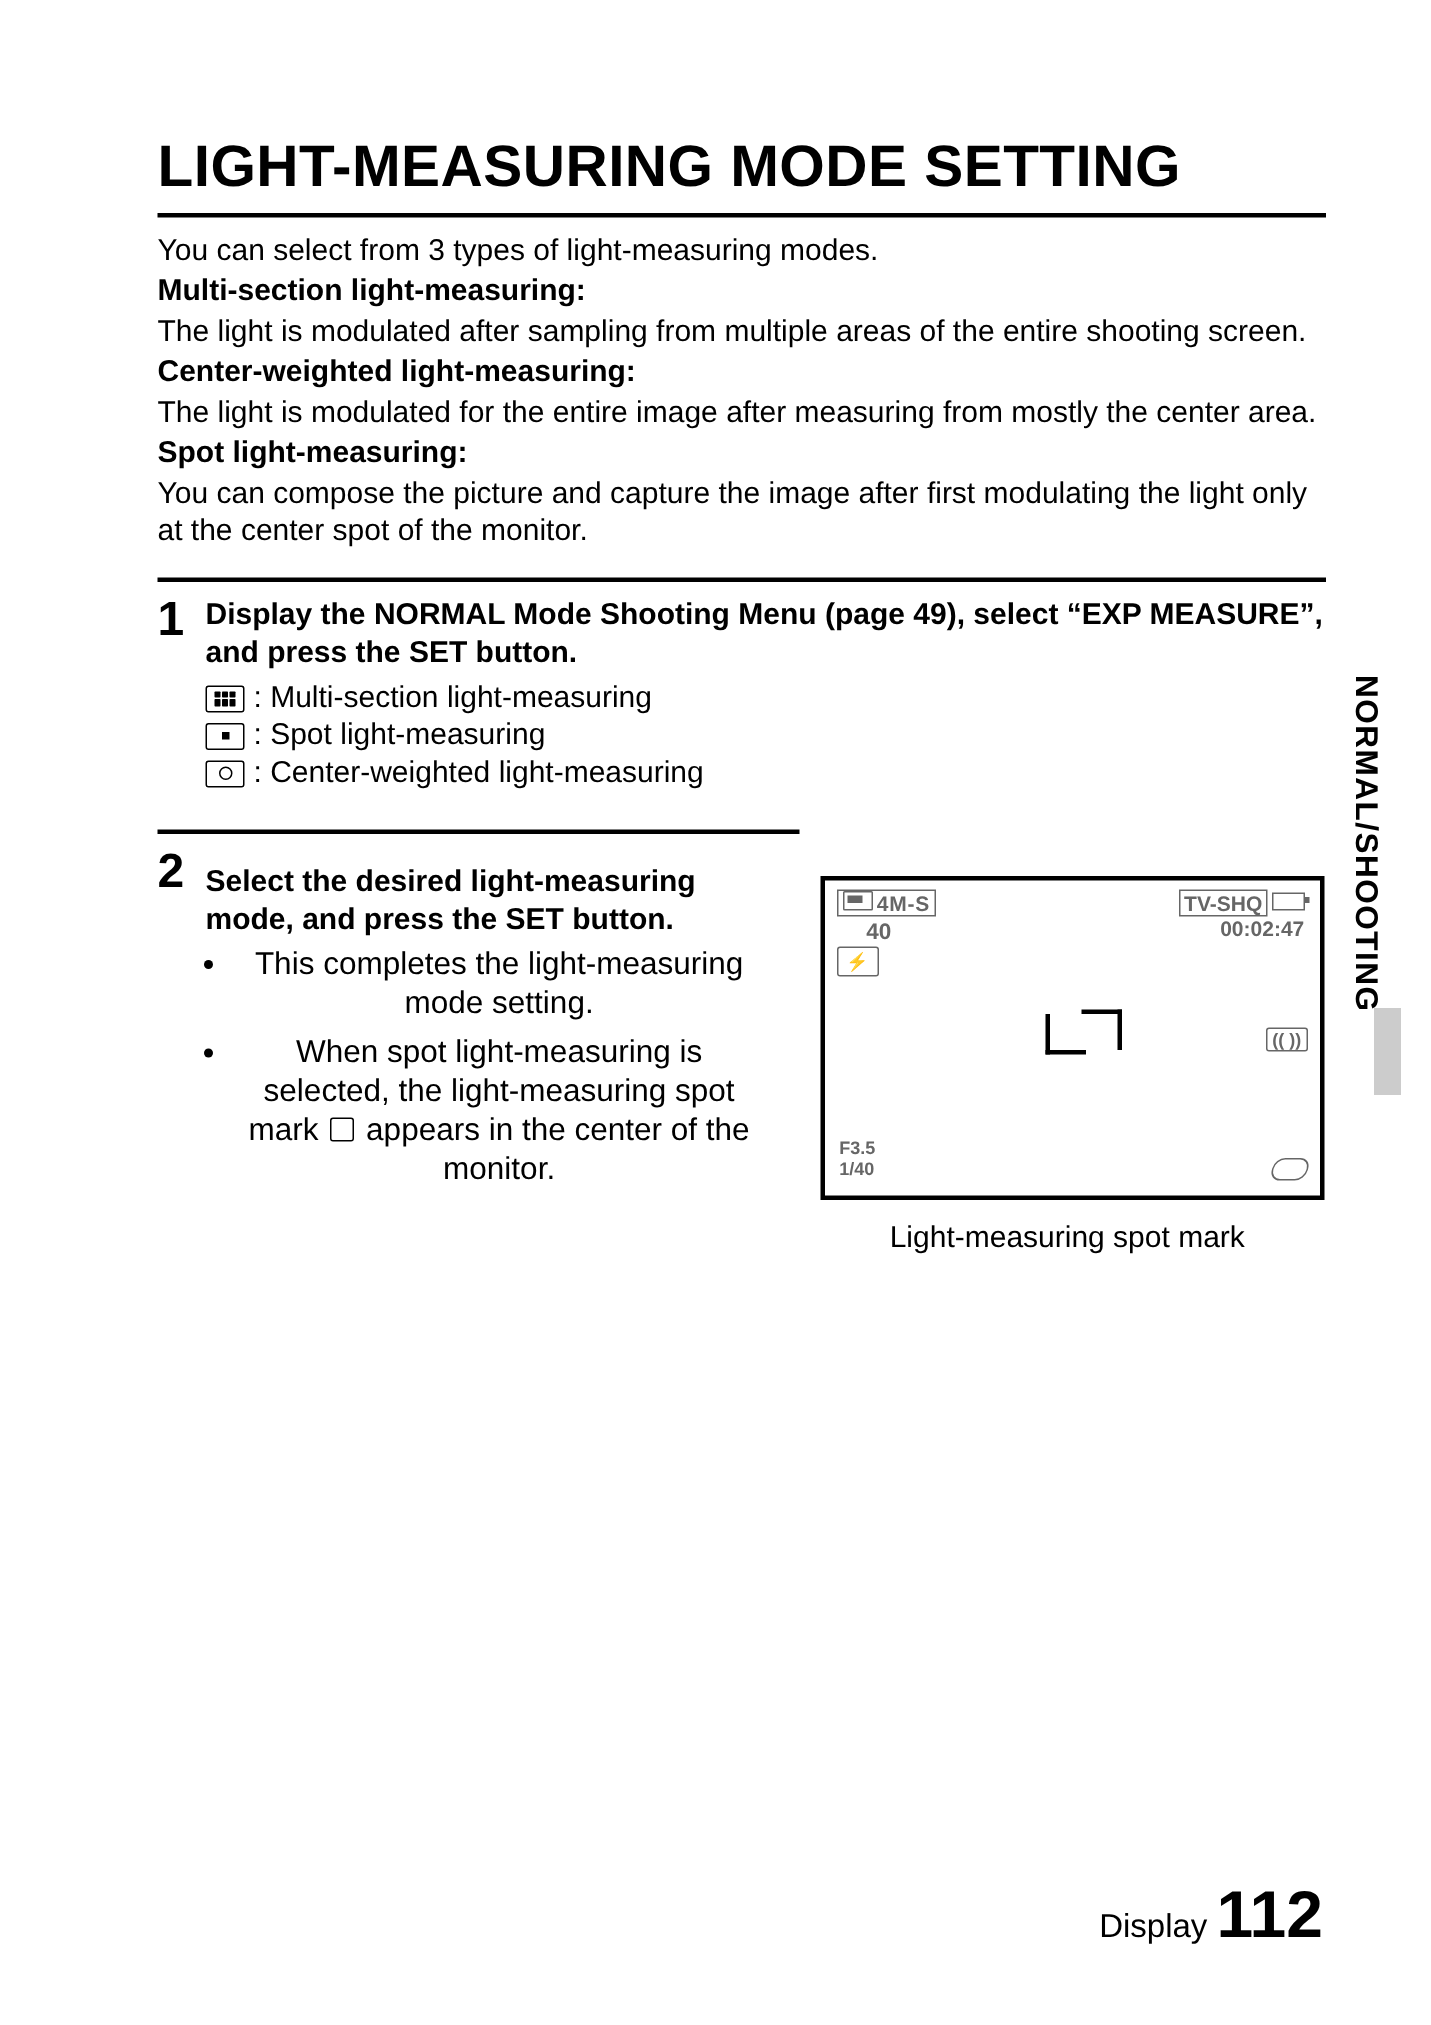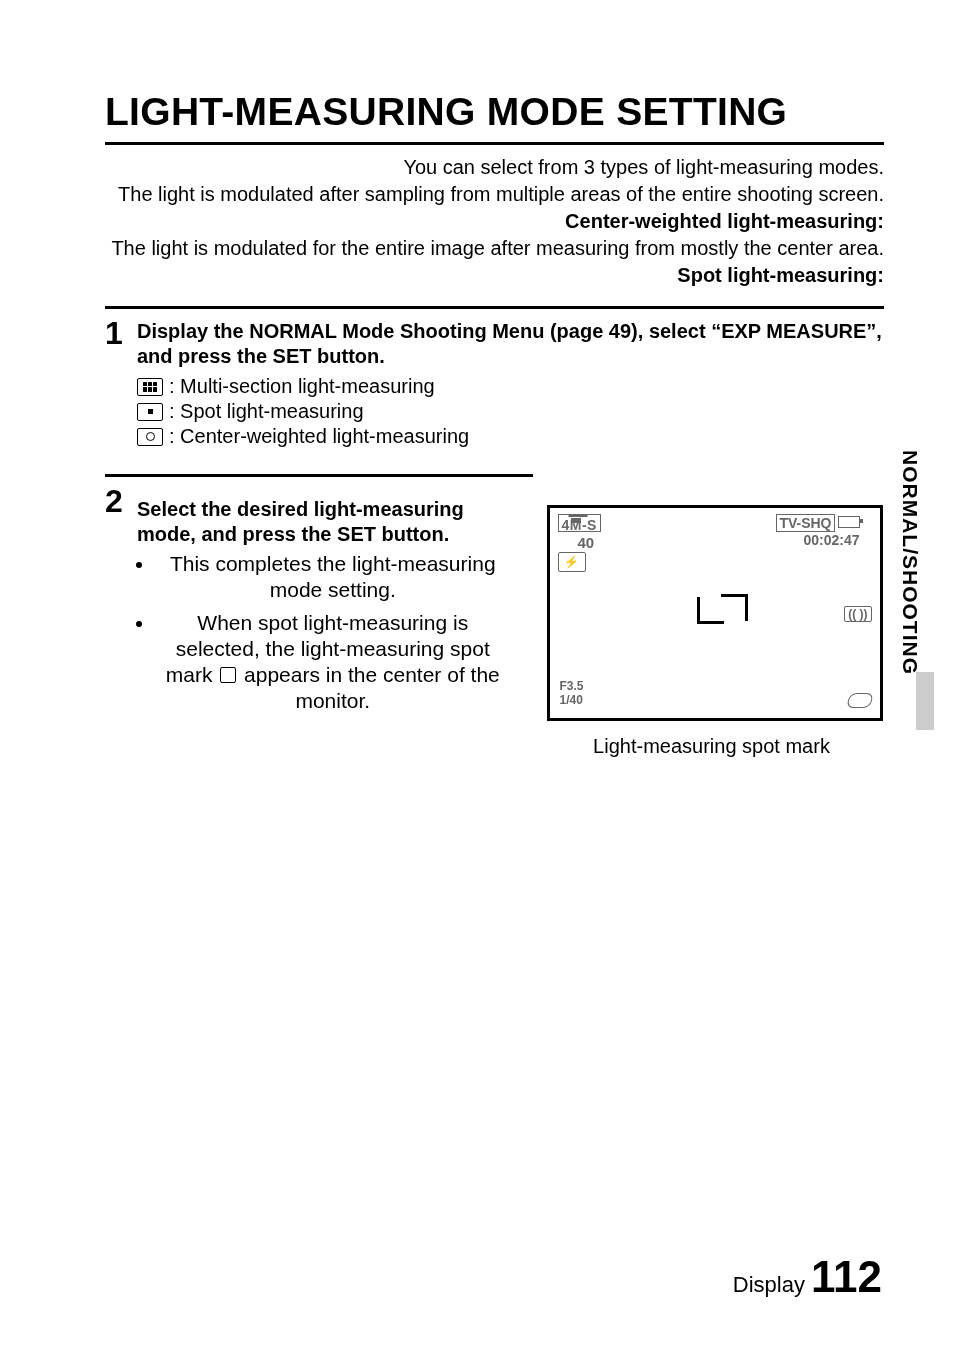--- a/index.html
+++ b/index.html
@@ -23,21 +23,20 @@
     font-size: 39px;
     letter-spacing: 0.3px;
     border-bottom: 3px solid #000;
     padding-bottom: 8px;
     margin-bottom: 10px;
   }
   .intro p {
     margin: 2px 0;
     font-size: 20px;
     line-height: 1.25;
-    text-align: right;
   }
   .intro .b { font-weight: 700; }
   .rule-top { border-top: 3px solid #000; margin-top: 18px; }
   .step {
     display: flex;
     align-items: flex-start;
     padding-top: 10px;
   }
   .step-num {
     font-size: 32px;
@@ -108,27 +107,27 @@
   .lcd-wrap { flex:1; margin-top:8px; }
   .lcd {
     width: 330px;
     height: 210px;
     border: 3px solid #000;
     position: relative;
     color: #666;
     font-family: Arial, Helvetica, sans-serif;
   }
   .lcd .tl { position:absolute; top:6px; left:8px; display:flex; gap:4px; align-items:center; font-weight:700; font-size:14px; letter-spacing:0.5px;}
-  .lcd .tl .box { border:1.5px solid #666; padding:0 3px; display:inline-flex; align-items:center; height:16px;flex-direction:column;}
+  .lcd .tl .box { border:1.5px solid #666; padding:0 3px; display:inline-flex; align-items:flex-start; height:16px;}
   .lcd .tl .ico { width:18px; height:11px; border:1.5px solid #666; border-radius:1px; margin-right:3px; position:relative;}
   .lcd .tl .ico:after{content:"";position:absolute;left:2px;top:2px;width:10px;height:5px;background:#666;}
   .lcd .forty { position:absolute; top:26px; left:28px; font-weight:700; font-size:15px;}
   .lcd .flashbox { position:absolute; top:44px; left:8px; width:26px; height:18px; border:1.5px solid #666; border-radius:2px; display:flex; align-items:center; justify-content:center;}
   .lcd .flashbox span{ font-size:12px; font-weight:700;}
-  .lcd .tr { position:absolute; top:6px; right:20px; text-align:right; font-weight:700; font-size:14px; line-height:1.15;}
+  .lcd .tr { position:absolute; top:6px; right:10px; text-align:right; font-weight:700; font-size:14px; line-height:1.15;}
   .lcd .tr .shq { border:1.5px solid #666; padding:0 2px; display:inline-block;}
   .lcd .tr .batt { display:inline-block; width:20px; height:10px; border:1.5px solid #666; margin-left:3px; position:relative;}
   .lcd .tr .batt:after{content:"";position:absolute;right:-4px;top:2px;width:3px;height:4px;background:#666;}
   .lcd .target {
     position:absolute; left:50%; top:48%;
     width:24px; height:24px; margin:-12px 0 0 -18px;
     border-left:3px solid #000; border-bottom:3px solid #000;
   }
   .lcd .target:before{
     content:""; position:absolute; right:-24px; top:-3px;
@@ -169,24 +168,26 @@
   }
 </style>
 </head>
 <body>
 
 <div class="page">
   <div class="h1">LIGHT-MEASURING MODE SETTING</div>
 
   <div class="intro">
     <p>You can select from 3 types of light-measuring modes.</p>
+    <p class="b">Multi-section light-measuring:</p>
     <p>The light is modulated after sampling from multiple areas of the entire shooting screen.</p>
     <p class="b">Center-weighted light-measuring:</p>
     <p>The light is modulated for the entire image after measuring from mostly the center area.</p>
     <p class="b">Spot light-measuring:</p>
+    <p>You can compose the picture and capture the image after first modulating the light only at the center spot of the monitor.</p>
   </div>
 
   <div class="rule-top"></div>
   <div class="step">
     <div class="step-num">1</div>
     <div class="step-body">
       <div class="step-title">Display the NORMAL Mode Shooting Menu (page 49), select “EXP MEASURE”, and press the SET button.</div>
       <div class="icon-list">
         <div class="icon-line">
           <span class="mini-icon">

